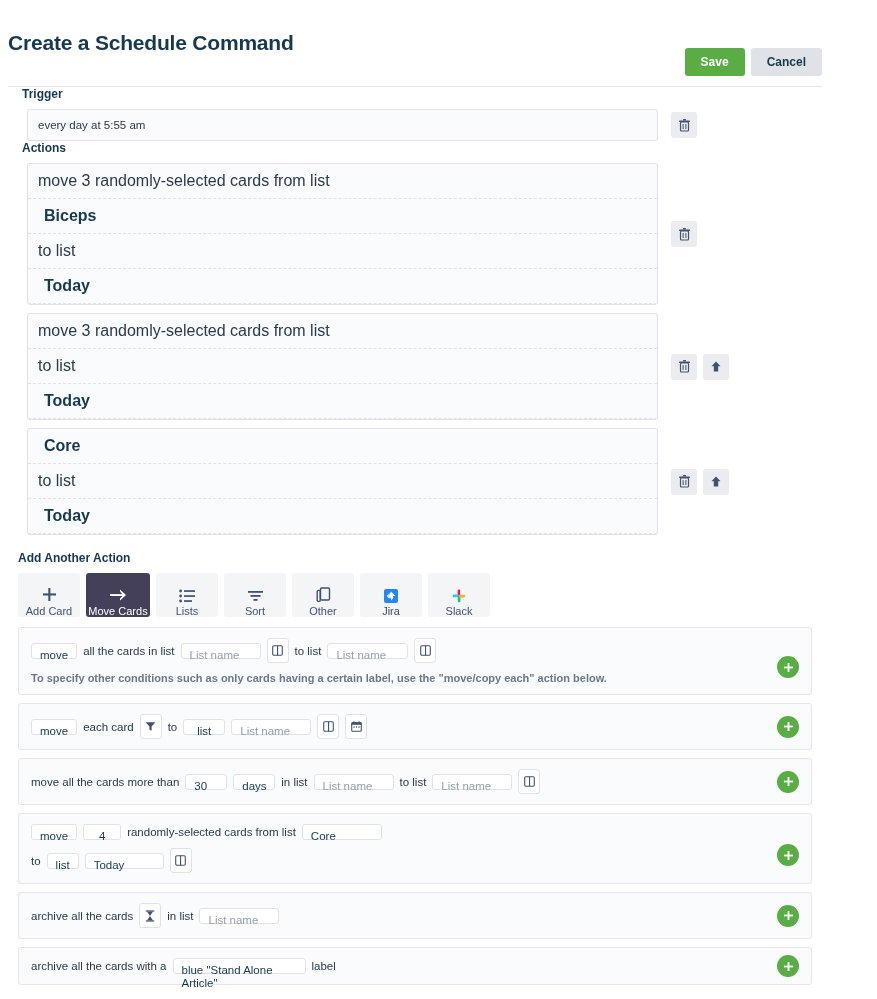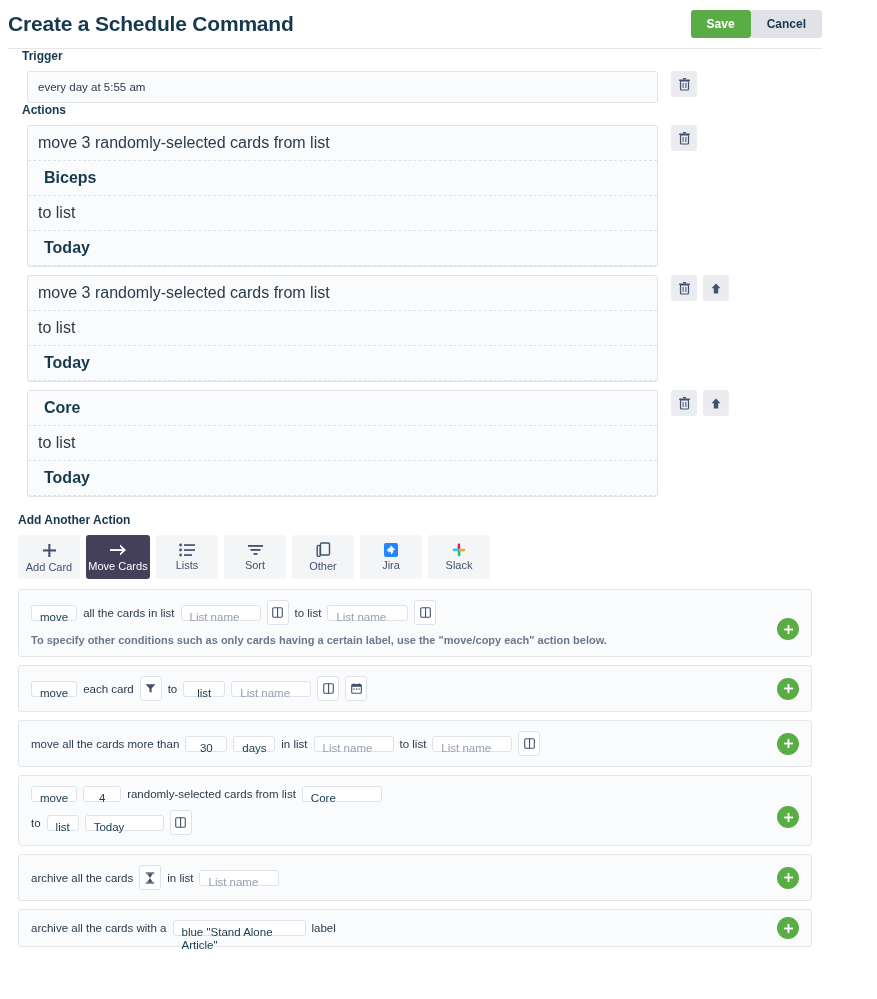--- a/index.html
+++ b/index.html
@@ -16,39 +16,39 @@
 
   
   .header {
     display:flex; align-items:center; justify-content:space-between;
     padding: 10px 55px 10px 8px;
   }
   .page-title {
     font-size: 21px; font-weight: 700; color: #17394d;
     letter-spacing: -0.2px;
   }
-  .hdr-btns { display:flex; gap: 0; }
+  .hdr-btns { display:flex; gap: 6px; margin-top: 38px; }
   .btn {
     border:none; border-radius: 3px; padding: 7px 16px;
     font-size: 12px; font-weight: 700; cursor: pointer;
     font-family: "Liberation Sans", sans-serif;
   }
   .btn-save { background:#5aac44; color:#fff; }
   .btn-cancel { background:#dfe3e8; color:#17394d; }
   .hdr-rule {
     height:1px; background:#e4e7ea; margin: 0 55px 0 8px;
   }
 
   
   .section-title {
     font-size: 12px; font-weight: 700; color:#17394d;
     margin: 0 0 8px 22px;
   }
 
-  .row-with-ctrl { display:flex; align-items:flex-start; margin-left:27px; }
+  .row-with-ctrl { display:flex; align-items:center; margin-left:27px; }
 
   .trigger-box {
     width: 631px;
     background:#fafbfc; border:1px solid #dfe3e8; border-radius:3px;
     padding: 9px 10px; font-size: 11.5px; color:#2b3a4a;
   }
 
   .ctrl-group { display:flex; gap:6px; margin-left:13px; }
   .ctrl-btn {
     width:26px; height:26px; background:#ebecf0; border:none; border-radius:3px;
@@ -69,21 +69,21 @@
   }
   .action-line:last-child { border-bottom: 1px dashed #dfe3e8; }
   .action-line.value { font-weight:700; padding-left: 16px; color:#17394d; }
   .action-wrap { margin-bottom: 8px; }
 
   
   .tabs { display:flex; gap:6px; margin-left:18px; }
   .tab {
     background:#f4f5f7; border:none; border-radius:3px;
     width:62px; height:44px; cursor:pointer;
-    display:flex; flex-direction:column; align-items:center; justify-content:center;
+    display:flex; flex-direction:column; align-items:center; justify-content:flex-end;
     gap:3px; color:#42526e; font-size:11px; font-weight:400;
     font-family:"Liberation Sans", sans-serif;
     padding:0;
   }
   .tab.active { background:#44405a; color:#ffffff; width:64px; }
   .tab .tab-label { line-height:1; }
   .tab svg { display:block; }
 
   
   .form-row {
@@ -103,21 +103,21 @@
     height:16px; line-height:13px;
   }
   .field.ph { color:#97a0af; }
   .w-move { min-width:42px; text-align:center; }
   .w-num-lg { width:38px; text-align:center; }
   .w-listname { width:80px; }
   .w-listname-lg { width:81px; }
   .w-core { width:80px; }
   .w-today { width:79px; }
   .w-label { width:133px; }
-  .w-days { width:42px; text-align:center; }
+  .w-days { width:42px; }
 
   .icon-btn {
     width:22px; height:25px; background:#ffffff; border:1px solid #dfe3e8;
     border-radius:3px; display:flex; align-items:center; justify-content:center;
     cursor:pointer; padding:0;
   }
   .icon-btn svg { display:block; }
 
   .help-text {
     font-size:11px; color:#6b778c; margin-top:9px;font-weight:bold;

